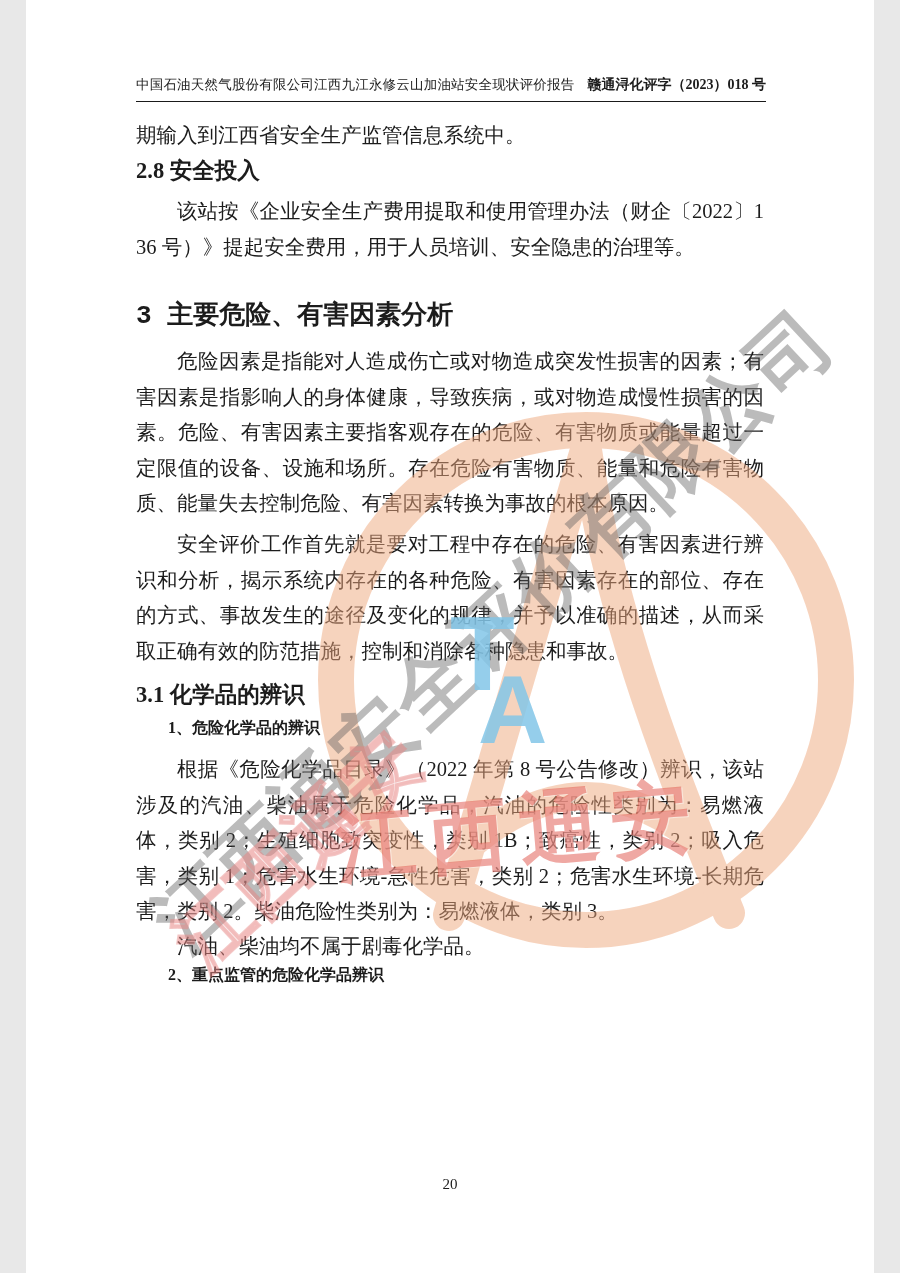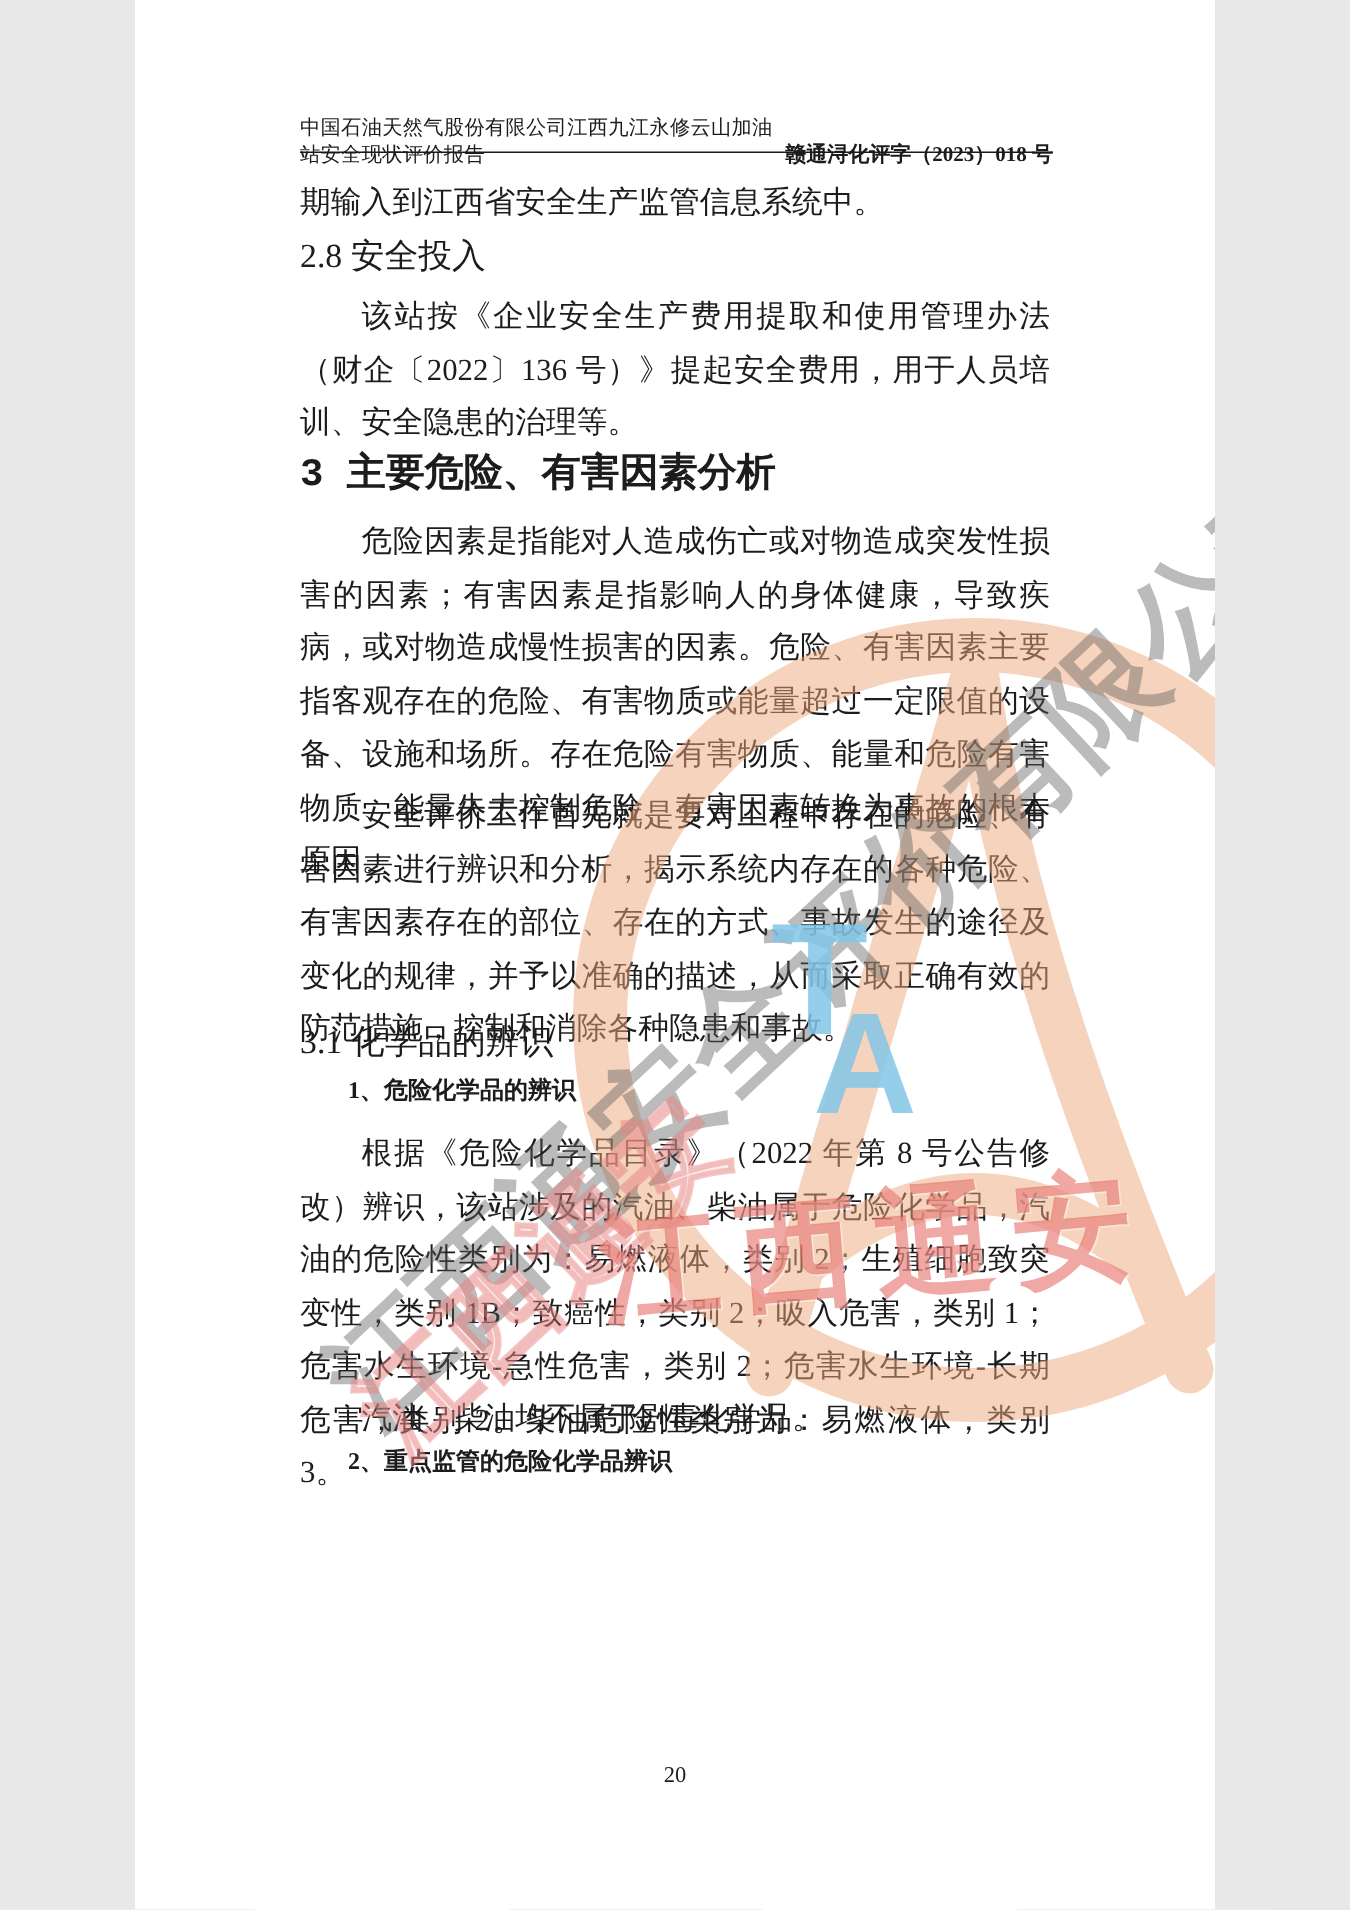--- a/index.html
+++ b/index.html
@@ -1,18 +1,18 @@
 <!DOCTYPE html>
 <html><head>
 <meta charset="utf-8">
 <style>
   html,body{margin:0;padding:0;background:#e8e8e8;}
   .page{
     position:relative;
-    width:720px;height:1273px;
+    width:848px;height:1273px;
     margin:0 auto;
     background:#ffffff;
     overflow:hidden;
     font-family:"Liberation Serif","DejaVu Serif",serif;
     color:#1c1c1c;
   }
   
   .hdr{
     position:absolute;left:110px;right:108px;top:76px;
     display:flex;justify-content:space-between;align-items:flex-end;
@@ -28,21 +28,21 @@
     position:absolute;left:110px;right:110px;margin:0;
     font-size:20.5px;line-height:35.5px;
     text-align:justify;text-align-last:left;
     word-break:break-all;
   }
   .indent{text-indent:2em;}
   .h1{
     font-family:Liberation Mono, monospace;
     font-size:26px;font-weight:bold;line-height:30px;text-align:left;
   }
-  .h2{font-size:22.5px;font-weight:normal;line-height:26px;text-align:left;}
+  .h2{font-size:22.5px;font-weight:bold;line-height:26px;text-align:left;}
   .h3{font-size:16px;font-weight:bold;line-height:26px;text-align:left;text-indent:2em;}
   .pagenum{
     position:absolute;left:0;right:0;top:1176px;
     text-align:center;font-size:15px;
   }
   
   .wm{position:absolute;pointer-events:none;white-space:nowrap;}
   .wm-band{
     left:105px;top:895px;
     font-family:"Liberation Sans","DejaVu Sans",sans-serif;

